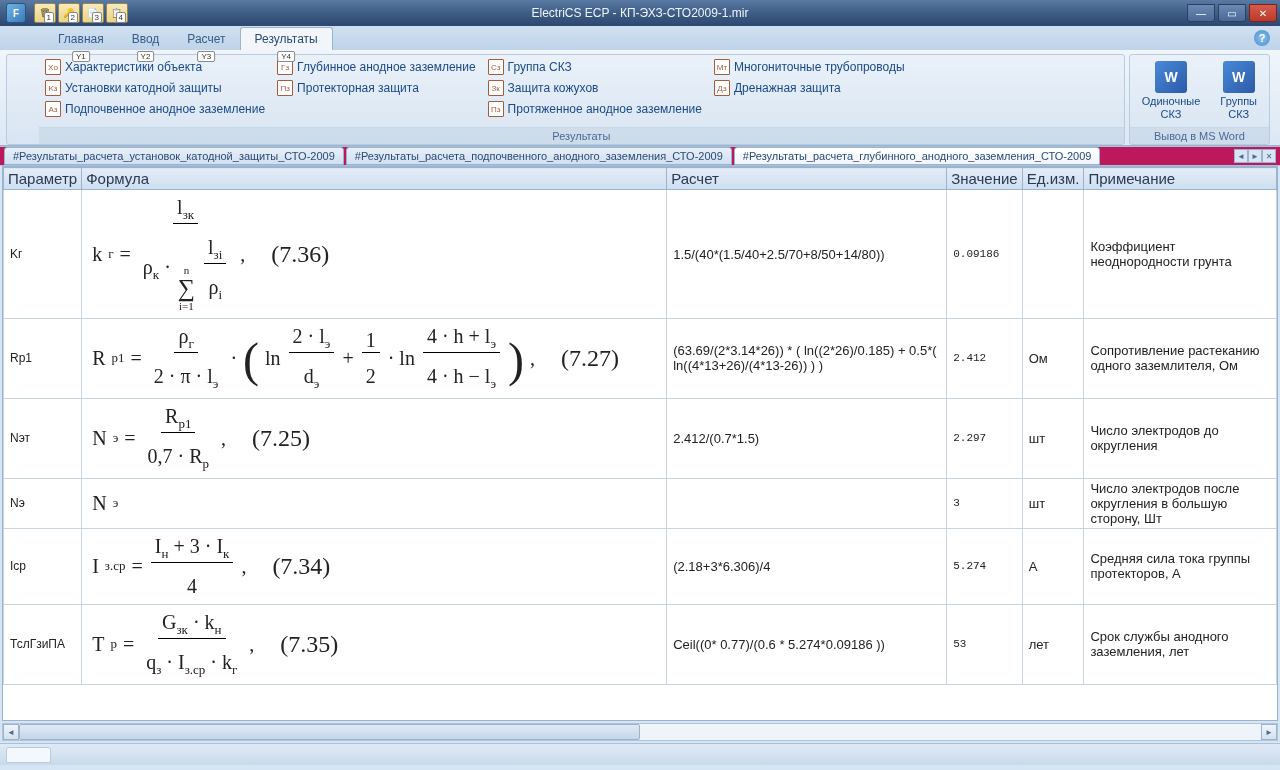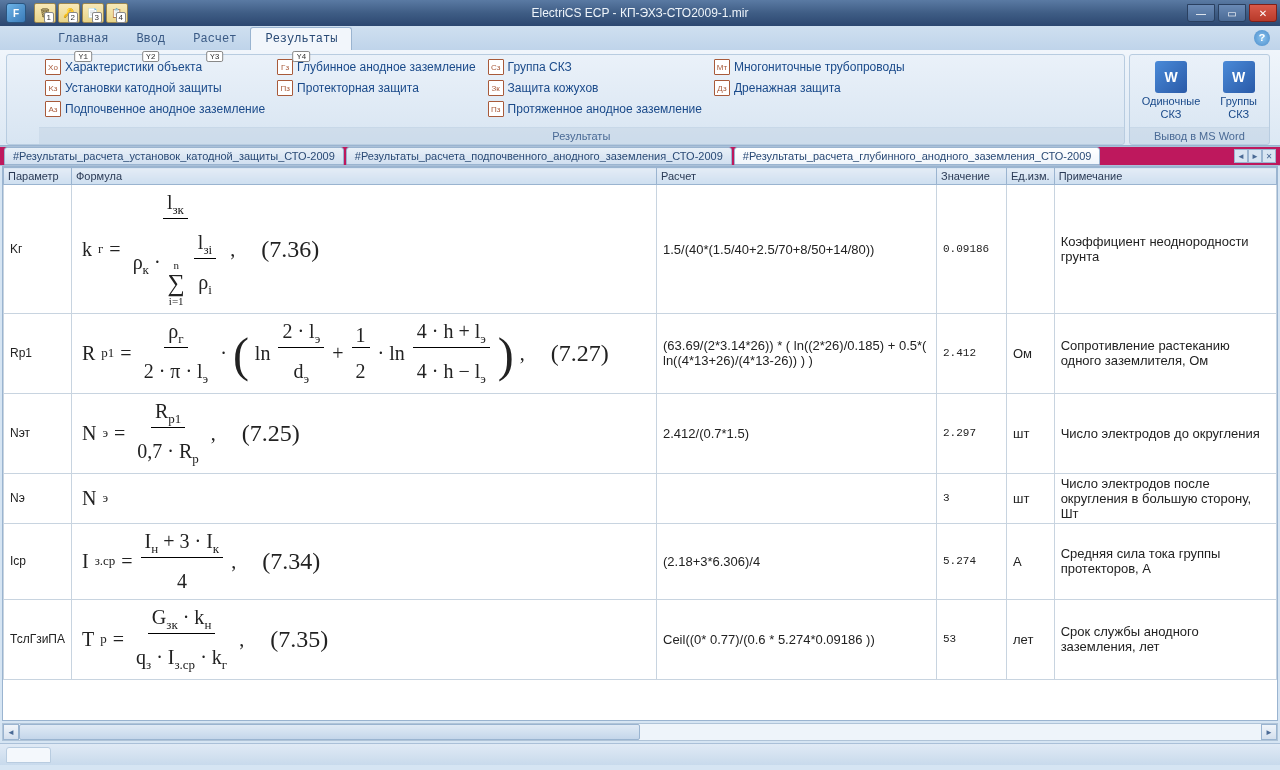--- a/index.html
+++ b/index.html
@@ -10,21 +10,21 @@
 .app-icon { width: 20px; height: 20px; background: linear-gradient(135deg,#6db4e8,#3a7ab8); border-radius: 3px; margin: 0 4px 0 6px; display:flex;align-items:center;justify-content:center;font-size:10px;font-weight:bold;color:#fff;border:1px solid #2a5580;}
 .qat { display: flex; gap: 2px; margin-left: 4px; }
 .qat-item { width: 22px; height: 20px; background: linear-gradient(to bottom,#f8e9b8,#e8d488); border:1px solid #9a8650; border-radius:2px; display:flex; align-items:center; justify-content:center; position:relative; font-size:9px; color:#5a4a20;}
 .qat-item .num { position:absolute; bottom:-1px; right:1px; font-size:8px; background:#fff; color:#333; padding:0 2px; border-radius:2px; border:1px solid #888;}
 .title-text { position:absolute; left:50%; transform:translateX(-50%); font-size:12px; color:#eef4fa; }
 .winbtns { margin-left:auto; display:flex; }
 .winbtn { width:28px; height:18px; margin-top:0; background: linear-gradient(to bottom,#6a8ab5,#4a6a95); border:1px solid #2a4060; border-radius:0 0 3px 3px; margin-right:3px; display:flex; align-items:center; justify-content:center; color:#fff; font-size:10px;}
 .winbtn.close { background: linear-gradient(to bottom,#d85a4a,#b83a2a); border-color:#802018;}
 
 
-.ribbon-tabs { height: 24px; display:flex; align-items:flex-end; padding-left: 44px; background: linear-gradient(to bottom,#cfe0f0,#bfd4ea); position:relative;font-family:Liberation Mono, monospace;}
+.ribbon-tabs { height: 24px; display:flex; align-items:flex-end; padding-left: 44px; background: linear-gradient(to bottom,#cfe0f0,#bfd4ea); position:relative;}
 .ribbon-tab { padding: 4px 14px 4px 14px; font-size:12px; color:#3a5a85; cursor:pointer; position:relative; border-radius:3px 3px 0 0;}
 .ribbon-tab.active { background:#f2f6fb; border:1px solid #9ab4d0; border-bottom:none; color:#2a4a75;}
 .ribbon-tab .key { position:absolute; bottom:-12px; left:50%; transform:translateX(-50%); font-size:8px; background:#fff; border:1px solid #888; padding:0 3px; color:#333; border-radius:2px;}
 .help-icon { position:absolute; right:10px; top:4px; width:16px; height:16px; border-radius:50%; background:radial-gradient(circle,#8ac4f0,#4a8ac8); color:#fff; display:flex; align-items:center; justify-content:center; font-size:11px; font-weight:bold;}
 
 
 .ribbon { background: linear-gradient(to bottom,#f0f5fb,#dce8f4); border-bottom:1px solid #9ab4d0; padding: 4px 6px 0 6px; display:flex; }
 .ribbon-group { border:1px solid #b8cce0; border-radius:3px; background: linear-gradient(to bottom,#eaf1f9,#d8e5f2); margin-right:4px; display:flex; flex-direction:column; }
 .ribbon-group-body { flex:1; display:flex; padding:2px;}
 .ribbon-group-label { text-align:center; font-size:11px; color:#4a6a95; padding:2px 0; background:rgba(180,200,220,.3); border-top:1px solid #c8d8e8;}
@@ -38,21 +38,21 @@
 
 .doc-tabs-bar { background:#be185d; border-top:1px solid #aac0d8; border-bottom:1px solid #aac0d8; display:flex; align-items:center; height:20px; padding:0 4px; position:relative;}
 .doc-tab { background: linear-gradient(to bottom,#e8f0f8,#d0dff0); border:1px solid #9ab4d0; border-radius:3px 3px 0 0; padding:2px 8px; margin-right:2px; font-size:11px; color:#2a4a75; cursor:pointer; white-space:nowrap;}
 .doc-tab.active { background: linear-gradient(to bottom,#fff,#f0f5fb); }
 .doc-nav { margin-left:auto; display:flex; gap:0;}
 .doc-nav-btn { width:14px; height:14px; background:#d8e5f2; border:1px solid #9ab4d0; display:flex; align-items:center; justify-content:center; font-size:8px; color:#4a6a95; cursor:pointer;}
 
 
 .data-area { background:#fff; height: 555px; overflow:auto; border:1px solid #9ab4d0; margin:0 2px;}
 table.data { width:100%; border-collapse:collapse; }
-table.data th { background: linear-gradient(to bottom,#e4ecf6,#cedff0); border:1px solid #9ab4d0; padding:2px 4px; text-align:left; font-weight:normal; font-size:11px; color:#2a3a55; position:sticky; top:0;}
+table.data th { background: linear-gradient(to bottom,#e4ecf6,#cedff0); border:1px solid #9ab4d0; padding:2px 4px; text-align:left; font-weight:normal; font-size:15px; color:#2a3a55; position:sticky; top:0;}
 table.data td { border:1px solid #c8d4e0; padding:2px 6px; vertical-align:middle; font-size:13px; color:#222; }
 table.data td.param { font-size:12px; width:50px;}
 table.data td.formula { width:585px; padding:6px 10px; font-family: 'Times New Roman', serif; font-size:20px; }
 table.data td.calc { width:280px; font-size:13px; }
 table.data td.val { width:70px; font-size:11px;font-family:Liberation Mono, monospace;}
 table.data td.unit { width:38px; font-size:13px;}
 table.data td.note { font-size:13px; }
 
 
 .frm { display:flex; align-items:center; gap:6px; font-family:'Times New Roman',serif;}

